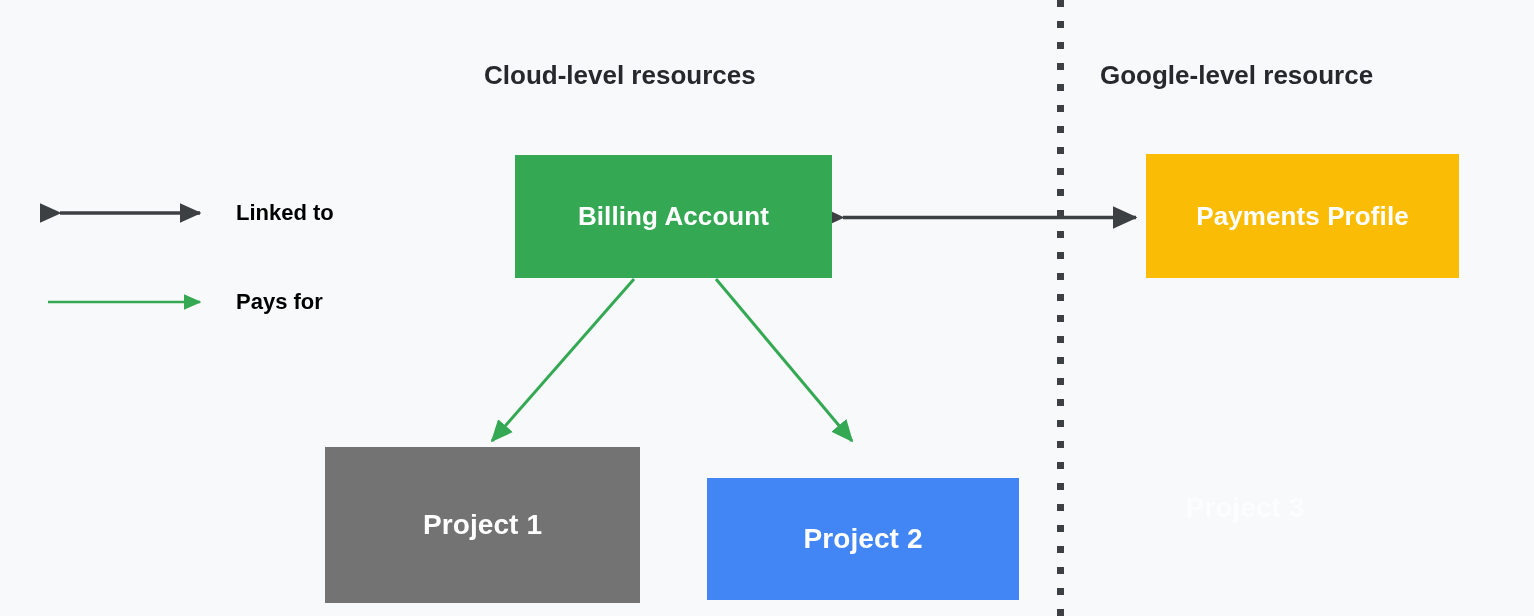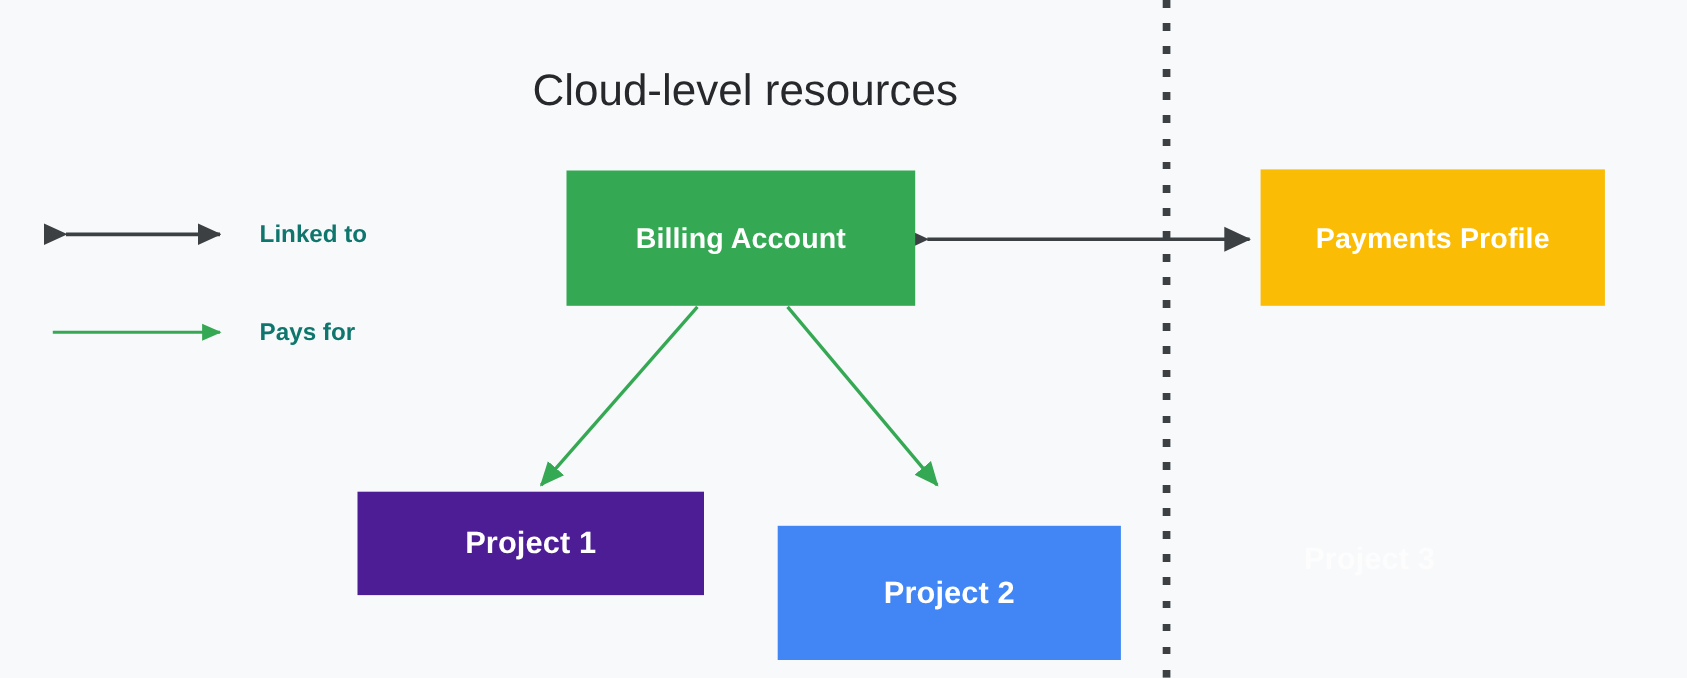--- a/index.html
+++ b/index.html
@@ -25,22 +25,22 @@
     left: 0;
     top: 0;
     width: 1534px;
     height: 616px;
     pointer-events: none;
   }
 
   
   .col-heading {
     position: absolute;
-    font-size: 40px;
-    font-weight: 400;
+    font-size: 26px;
+    font-weight: 700;
     color: #26282b;
     white-space: nowrap;
     line-height: 1;
   }
   #heading-cloud {
     left: 484px;
     top: 62px;
   }
   #heading-google {
     left: 1100px;
@@ -71,22 +71,22 @@
     top: 154px;
     width: 313px;
     height: 124px;
     background: #fbbc05;
     font-size: 26px;
   }
   #box-project-1 {
     left: 325px;
     top: 447px;
     width: 315px;
-    height: 94px;
-    background: #4c1d95;
+    height: 156px;
+    background: #737373;
     font-size: 28px;
   }
   #box-project-2 {
     left: 707px;
     top: 447px;
     width: 312px;
     height: 122px;
     background: #4285f4;
     font-size: 28px;
     margin-top: 31px;
@@ -126,21 +126,21 @@
     height: 36px;
   }
   .legend-label {
     position: absolute;
     left: 196px;
     top: 0;
     height: 36px;
     line-height: 36px;
     font-size: 22px;
     font-weight: bold;
-    color: #0f766e;
+    color: #000000;
     white-space: nowrap;
   }
 
   
   #divider-dotted {
     position: absolute;
     left: 1057px;
     top: 0;
     width: 7px;
     height: 616px;
@@ -183,20 +183,21 @@
       <line x1="634" y1="279" x2="492" y2="441" stroke="#34a853" stroke-width="3" marker-end="url(#mk-green-arrowhead)"></line>
     </g>
 
     <g>
       <line x1="716" y1="279" x2="852" y2="441" stroke="#34a853" stroke-width="3" marker-end="url(#mk-green-arrowhead)"></line>
     </g>
   </svg>
 
   <div class="col-heading" id="heading-cloud">Cloud-level resources</div>
 
+  <div class="col-heading" id="heading-google">Google-level resource</div>
 
   <div id="divider-dotted"></div>
 
   <div id="legend">
 
     <div class="legend-row" id="legend-row-linked">
       <svg class="legend-swatch" viewBox="0 0 180 36" width="180" height="36">
         <defs>
           <marker id="lg-dark-right" viewBox="0 0 10 10" refX="9.4" refY="5" markerWidth="6.4" markerHeight="6.4" orient="auto">
             <path d="M 0 0.4 L 10 5 L 0 9.6 z" fill="#3c4043"></path>

